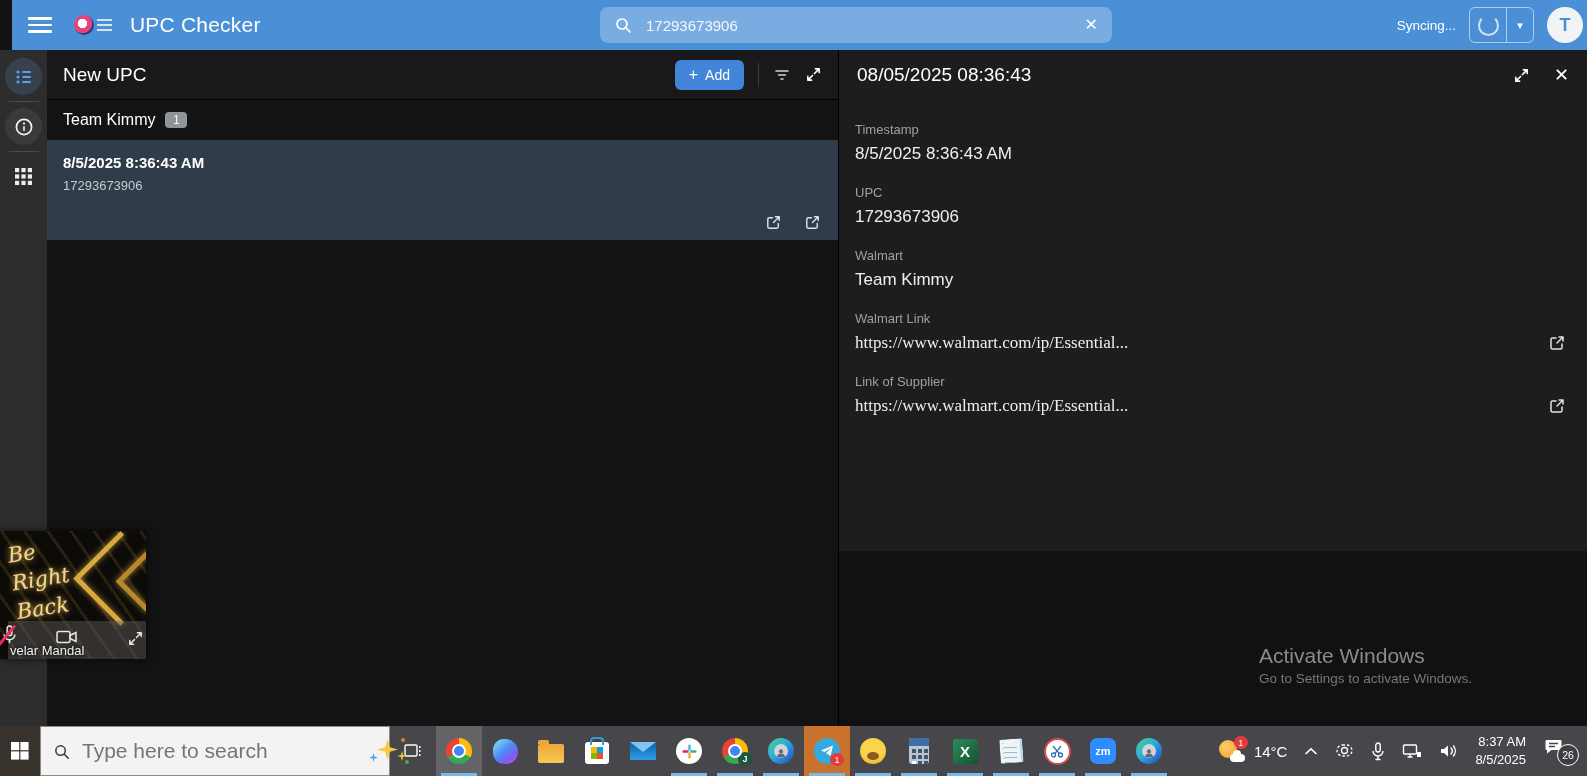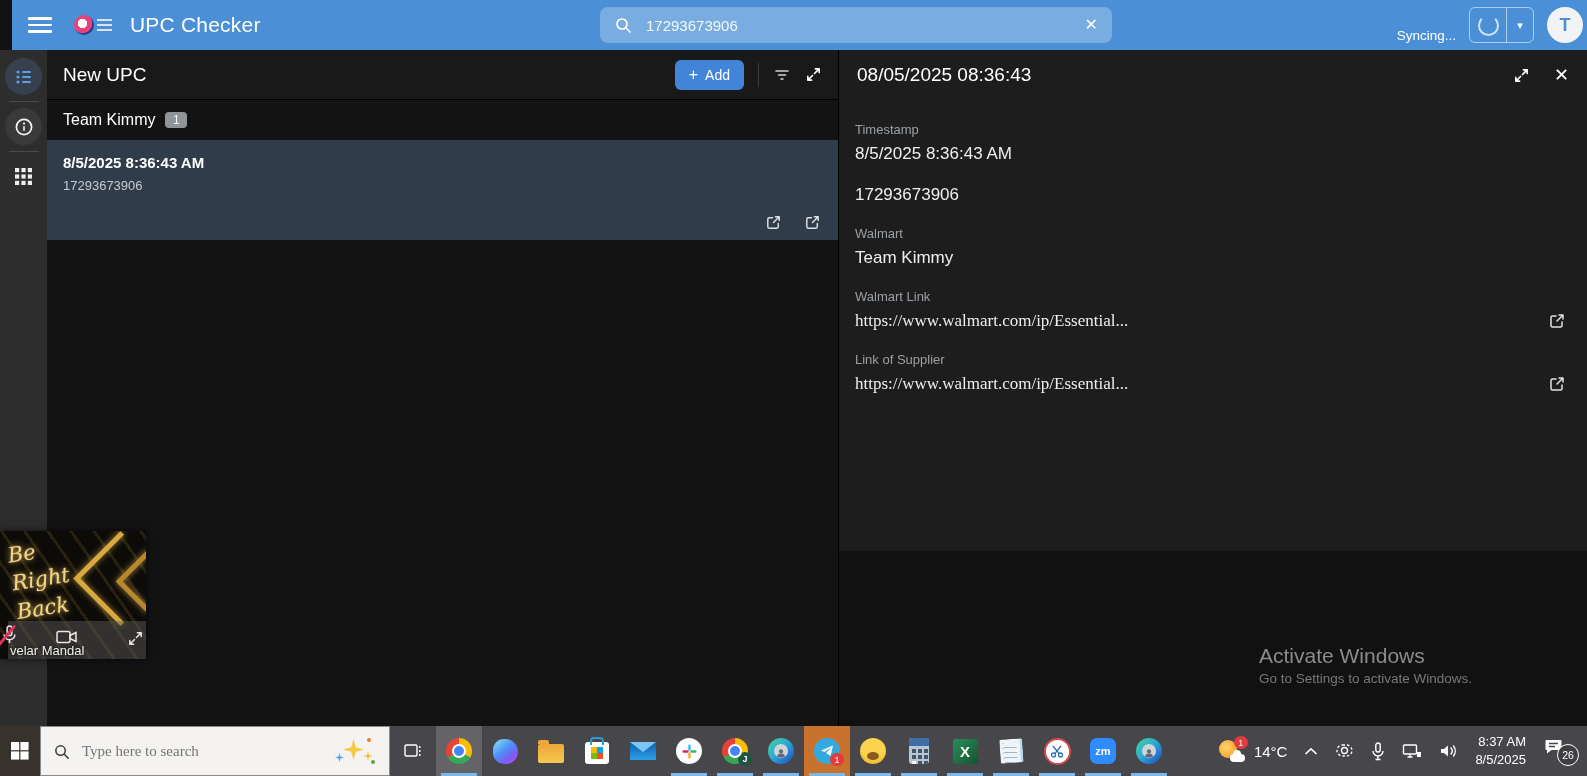--- a/index.html
+++ b/index.html
@@ -14,21 +14,21 @@
   .logo{margin-left:22px;display:flex;align-items:center;gap:3px;}
   .logo-circle{width:20px;height:20px;border-radius:50%;
     background:radial-gradient(circle at 42% 42%, #fff 0 28%, #e8427c 30% 58%, #2b3c8f 60% 100%);}
   .logo-lines{width:15px;height:13px;background:repeating-linear-gradient(#d9e2ef 0 2px, rgba(0,0,0,0) 2px 5px);}
   .app-title{margin-left:18px;font-size:21px;font-weight:500;letter-spacing:.2px;color:#fff;}
   .search-pill{position:absolute;left:588px;top:7px;width:512px;height:36px;border-radius:8px;
                background:rgba(255,255,255,.26);display:flex;align-items:center;padding:0 14px;box-sizing:border-box;}
   .search-pill input{flex:1;margin-left:12px;background:transparent;border:none;outline:none;
                      font-size:15px;color:rgba(255,255,255,.92);font-family:inherit;}
   .glyph-x{font-size:16px;color:#fff;cursor:pointer;line-height:1;}
-  .header-right{margin-left:auto;display:flex;align-items:flex-end;gap:13px;}
+  .header-right{margin-left:auto;display:flex;align-items:center;gap:13px;}
   .sync-label{font-size:13.5px;color:#fff;}
   .sync-split{display:flex;align-items:center;height:34px;border:1px solid rgba(255,255,255,.55);
               border-radius:6px;overflow:hidden;}
   .sync-spin-box{width:36px;height:100%;display:flex;align-items:center;justify-content:center;}
   .spinner{width:17px;height:17px;border-radius:50%;border:2.4px solid rgba(255,255,255,.75);
            border-top-color:transparent;animation:spin 1.1s linear infinite;}
   @keyframes spin{to{transform:rotate(360deg);}}
   .sync-divider{width:1px;height:100%;background:rgba(255,255,255,.55);}
   .sync-caret{width:26px;text-align:center;font-size:11px;color:#fff;cursor:pointer;}
   .avatar{width:36px;height:36px;border-radius:50%;background:#f2f3f5;color:#4b90d6;
@@ -101,21 +101,21 @@
   .wb-cam{position:absolute;left:48px;top:8px;}
   .wb-expand{position:absolute;right:10px;top:9px;cursor:pointer;}
   .wb-name{position:absolute;left:2px;bottom:1px;font-size:13px;color:#f2f2f2;text-shadow:0 0 3px #000;}
 
   
   .taskbar{position:absolute;left:0;top:726px;width:1587px;height:50px;background:#47474b;
            display:flex;align-items:stretch;z-index:10;}
   .start{width:40px;background:#37322c;display:flex;align-items:center;justify-content:center;cursor:pointer;}
   .tb-search{width:350px;background:#f4f3f1;border:1px solid #8a8a8a;box-sizing:border-box;
              display:flex;align-items:center;padding:0 12px;gap:10px;}
-  .tb-search input{flex:1;border:none;outline:none;background:transparent;font-size:15px;color:#7f1d1d;font-family:Liberation Serif, serif;}
+  .tb-search input{flex:1;border:none;outline:none;background:transparent;font-size:21px;color:#7f1d1d;font-family:Liberation Sans, sans-serif;}
   .sparkles{position:relative;width:46px;height:30px;flex:none;}
   .star{position:absolute;clip-path:polygon(50% 0%,61% 39%,100% 50%,61% 61%,50% 100%,39% 61%,0% 50%,39% 39%);}
   .star-big{width:21px;height:21px;left:12px;top:3px;background:#f6c844;}
   .star-blue{width:9px;height:9px;left:4px;top:17px;background:#4aa3f5;}
   .star-sm{width:10px;height:10px;left:32px;top:15px;background:#f2c23e;}
   .dot{position:absolute;border-radius:50%;}
   .dot-o{width:4px;height:4px;right:6px;top:2px;background:#f07b2a;}
   .dot-g{width:4px;height:4px;right:2px;top:24px;background:#53a83a;}
   .taskview{width:46px;display:flex;align-items:center;justify-content:center;cursor:pointer;}
   .slots{display:flex;}
@@ -327,20 +327,21 @@
         </button>
         <span class="detail-close">✕</span>
       </div>
     </div>
     <div class="detail-card">
       <div class="field">
         <div class="f-label">Timestamp</div>
         <div class="f-value">8/5/2025 8:36:43 AM</div>
       </div>
       <div class="field">
+        <div class="f-label">UPC</div>
         <div class="f-value">17293673906</div>
       </div>
       <div class="field">
         <div class="f-label">Walmart</div>
         <div class="f-value">Team Kimmy</div>
       </div>
       <div class="field">
         <div class="f-label">Walmart Link</div>
         <div class="f-linkrow">
           <div class="f-value">https://www.walmart.com/ip/Essential...</div>

